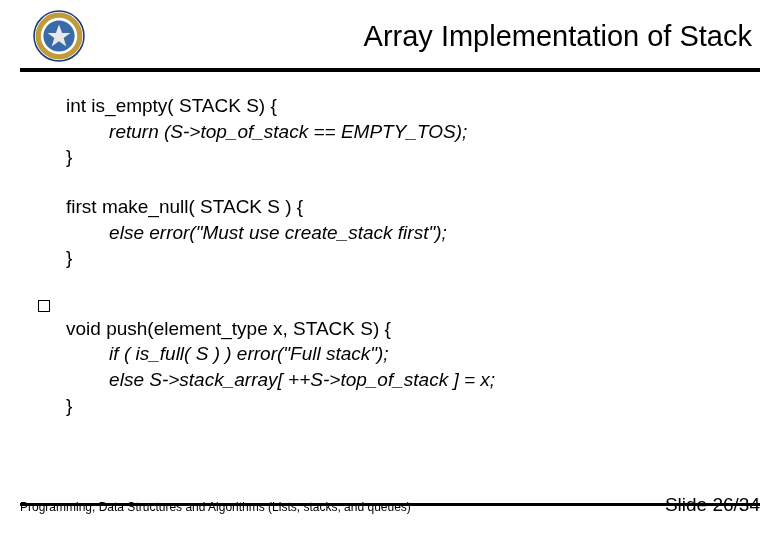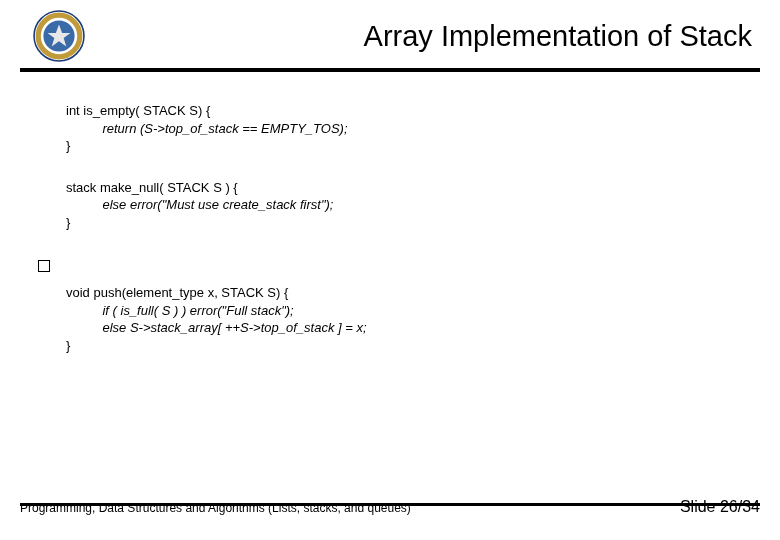--- a/index.html
+++ b/index.html
@@ -49,23 +49,23 @@
     margin-top: 5px;
     margin-right: 16px;
     flex: 0 0 auto;
   }
   .bullet-title {
     font-size: 18.5px;
     font-weight: 400;
   }
   .code-block {
     margin-left: 28px;
-    margin-top: 12px;
+    margin-top: 3px;
     margin-bottom: 24px;
-    font-size: 13px;
+    font-size: 19px;
     line-height: 1.35;
     font-family: Arial, Helvetica, sans-serif;
   }
   .code-line { white-space: pre; }
   .indent1 { padding-left: 22px; font-style: italic; }
   .footer-rule {
     position: absolute;
     left: 20px;
     right: 20px;
     bottom: 34px;
@@ -78,21 +78,21 @@
     right: 20px;
     bottom: 24px;
     display: flex;
     justify-content: space-between;
     align-items: baseline;
   }
   .footer-left {
     font-size: 12px;
   }
   .footer-right {
-    font-size: 16px;
+    font-size: 19px;
   }
 </style>
 </head>
 <body>
 
 <div class="header">
   <svg class="logo" viewBox="0 0 100 100">
     <circle cx="50" cy="50" r="48" fill="#fff" stroke="#1a3a7a" stroke-width="3"></circle>
     <circle cx="50" cy="50" r="40" fill="none" stroke="#c19a3a" stroke-width="10"></circle>
     <circle cx="50" cy="50" r="30" fill="#3a6aa8"></circle>
@@ -104,21 +104,21 @@
 
 <div class="content">
 
   <div class="code-block">
     <div class="code-line">int is_empty( STACK S) {</div>
     <div class="code-line indent1">    return (S-&gt;top_of_stack == EMPTY_TOS);</div>
     <div class="code-line">}</div>
   </div>
 
   <div class="code-block">
-    <div class="code-line">stack make_null( STACK S ) {</div>
+    <div class="code-line">first make_null( STACK S ) {</div>
     <div class="code-line indent1">    else error("Must use create_stack first");</div>
     <div class="code-line">}</div>
   </div>
 
   <div class="bullet-item">
     <div class="square-bullet"></div>
   </div>
   <div class="code-block" style="margin-bottom:0">
     <div class="code-line">void push(element_type x, STACK S) {</div>
     <div class="code-line indent1">    if ( is_full( S ) ) error("Full stack");</div>

